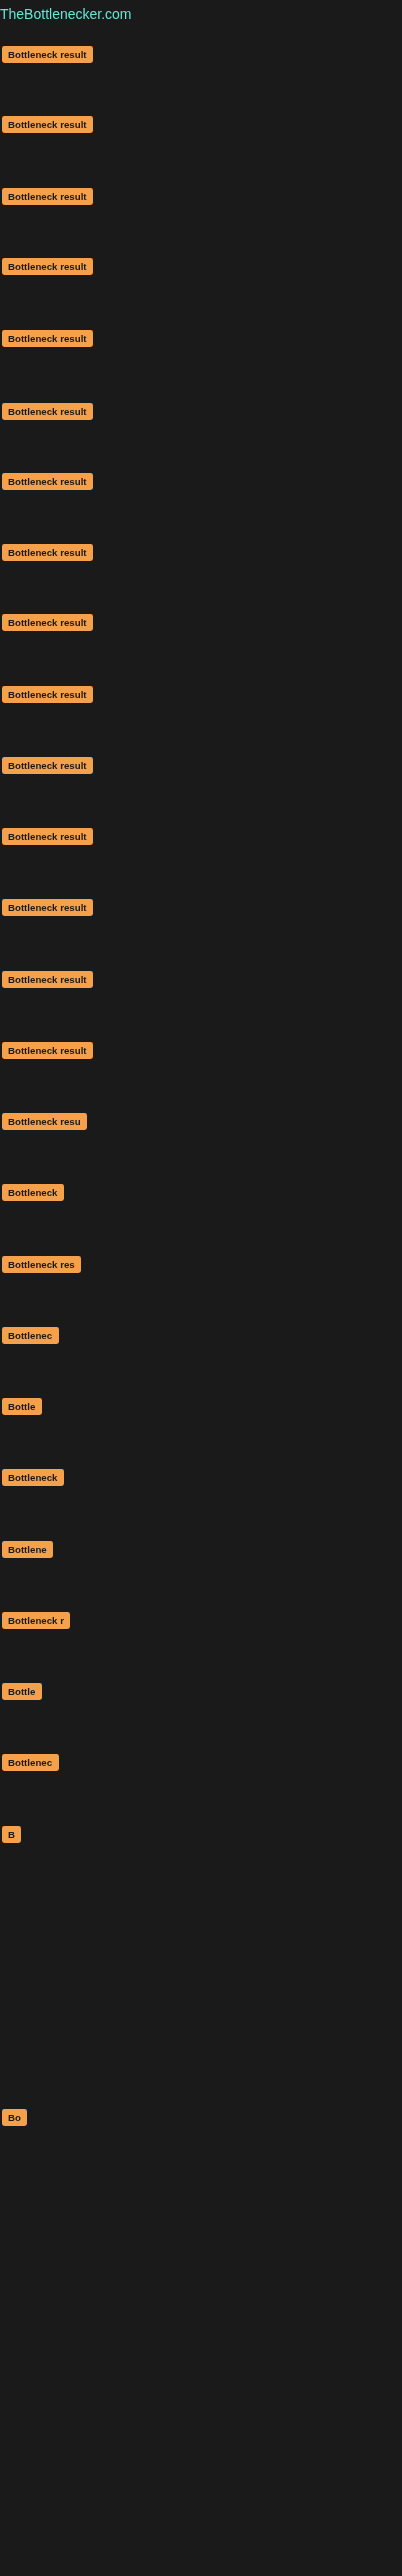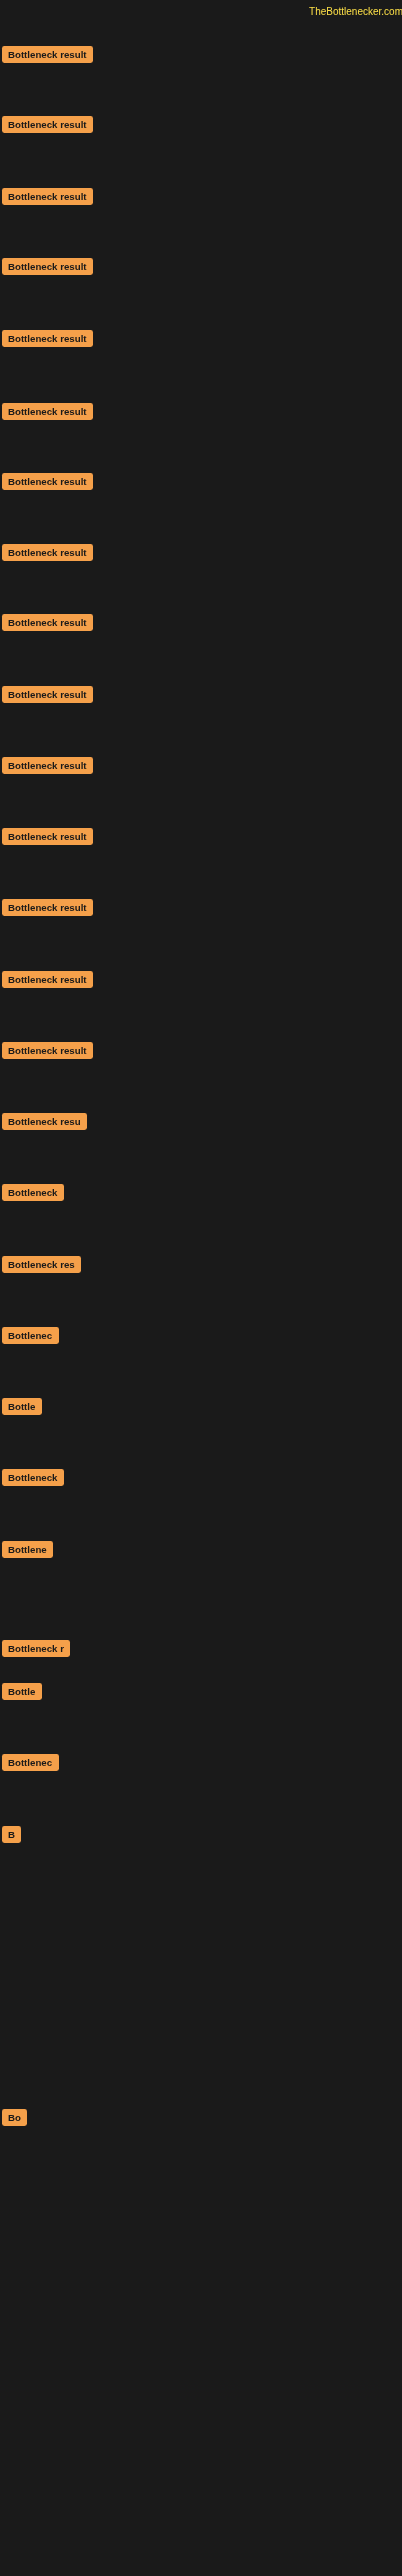--- a/index.html
+++ b/index.html
@@ -10,23 +10,23 @@
 
     body {
       width: 403px;
       min-height: 2576px;
       background-color: #1a1a1a;
       font-family: Arial, sans-serif;
       position: relative;
     }
 
     .site-title {
-      text-align: right;
-      color: #fde047;
-      font-size: 10px;
+      text-align: left;
+      color: #5eead4;
+      font-size: 14px;
       padding: 6.4px 0 3.2px 0;
       font-weight: normal;
     }
 
     .bottleneck-item {
       position: absolute;
       left: 1.6px;
     }
 
     .bottleneck-badge {
@@ -60,18 +60,18 @@
 <div class="bottleneck-item" style="top: 899px;"><span class="bottleneck-badge" style="max-width: 109px; overflow: hidden;">Bottleneck result</span></div>
 <div class="bottleneck-item" style="top: 971px;"><span class="bottleneck-badge" style="max-width: 109px; overflow: hidden;">Bottleneck result</span></div>
 <div class="bottleneck-item" style="top: 1042px;"><span class="bottleneck-badge" style="max-width: 109px; overflow: hidden;">Bottleneck result</span></div>
 <div class="bottleneck-item" style="top: 1113px; text-decoration: underline;"><span class="bottleneck-badge" style="max-width: 100px; overflow: hidden;">Bottleneck resu</span></div>
 <div class="bottleneck-item" style="top: 1184px;"><span class="bottleneck-badge" style="max-width: 76px; overflow: hidden;">Bottleneck</span></div>
 <div class="bottleneck-item" style="top: 1256px; text-align: center;"><span class="bottleneck-badge" style="max-width: 92px; overflow: hidden;">Bottleneck res</span></div>
 <div class="bottleneck-item" style="top: 1327px;"><span class="bottleneck-badge" style="max-width: 71px; overflow: hidden;">Bottlenec</span></div>
 <div class="bottleneck-item" style="top: 1398px;"><span class="bottleneck-badge" style="max-width: 55px; overflow: hidden;">Bottle</span></div>
 <div class="bottleneck-item" style="top: 1469px;"><span class="bottleneck-badge" style="max-width: 76px; overflow: hidden;">Bottleneck</span></div>
 <div class="bottleneck-item" style="top: 1541px;"><span class="bottleneck-badge" style="max-width: 64px; overflow: hidden;">Bottlene</span></div>
-<div class="bottleneck-item" style="top: 1612px;"><span class="bottleneck-badge" style="max-width: 82px; overflow: hidden; margin-top: 28px;">Bottleneck r</span></div>
+<div class="bottleneck-item" style="top: 1612px;"><span class="bottleneck-badge" style="max-width: 82px; overflow: hidden;">Bottleneck r</span></div>
 <div class="bottleneck-item" style="top: 1683px;"><span class="bottleneck-badge" style="max-width: 53px; overflow: hidden;">Bottle</span></div>
 <div class="bottleneck-item" style="top: 1754px;"><span class="bottleneck-badge" style="max-width: 69px; overflow: hidden;">Bottlenec</span></div>
 <div class="bottleneck-item" style="top: 1826px;"><span class="bottleneck-badge" style="max-width: 29px; overflow: hidden;">B</span></div>
 <div class="bottleneck-item" style="top: 2109px; text-align: right;"><span class="bottleneck-badge" style="max-width: 32px; overflow: hidden;">Bo</span></div>
 
 
 </body></html>

